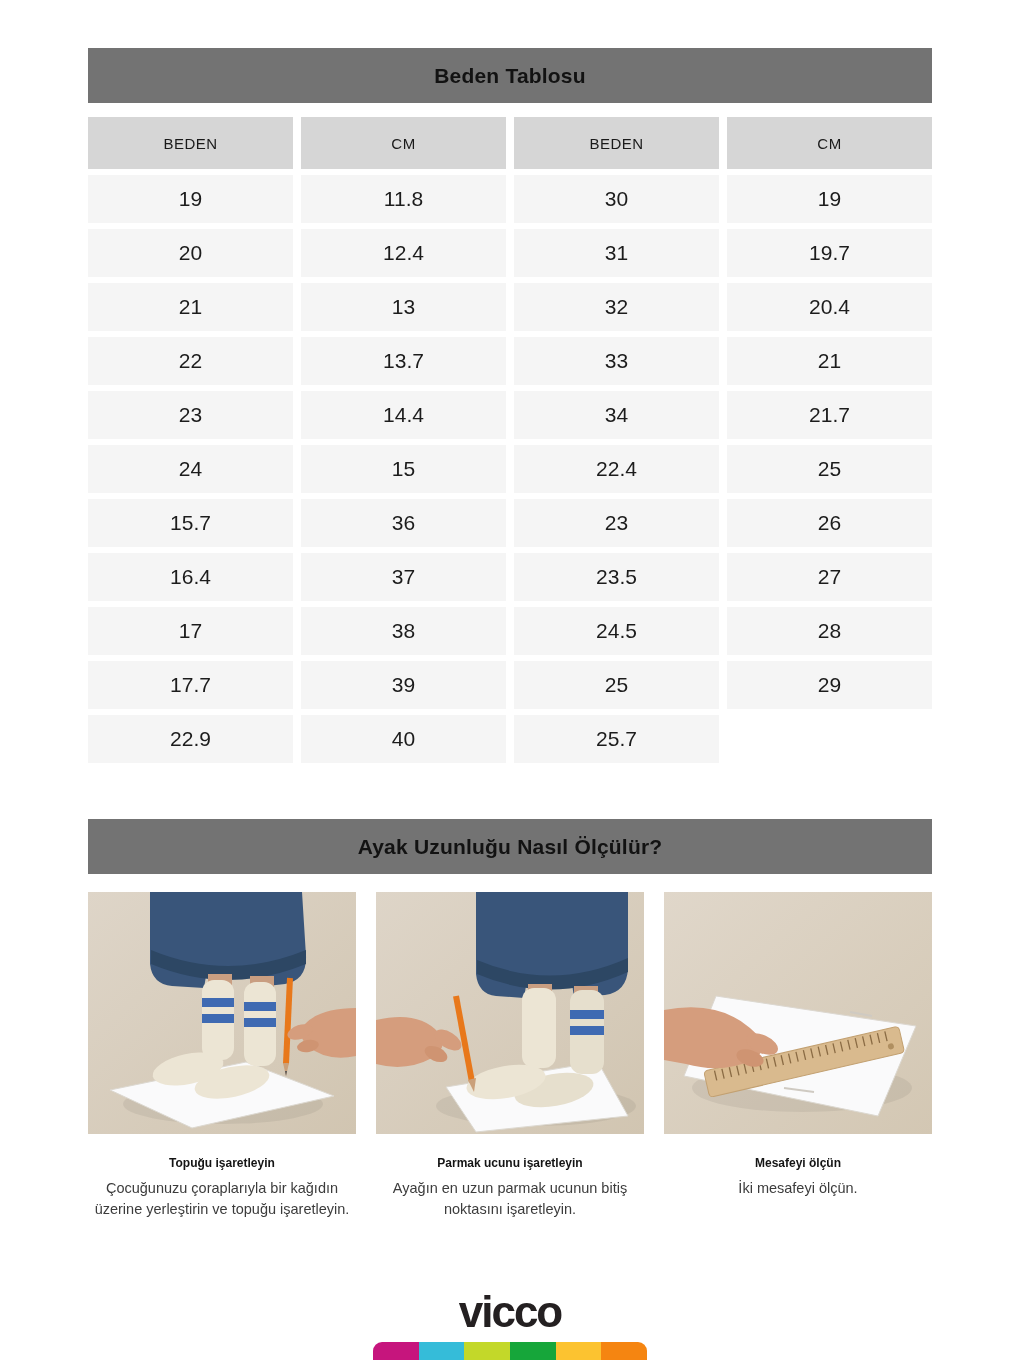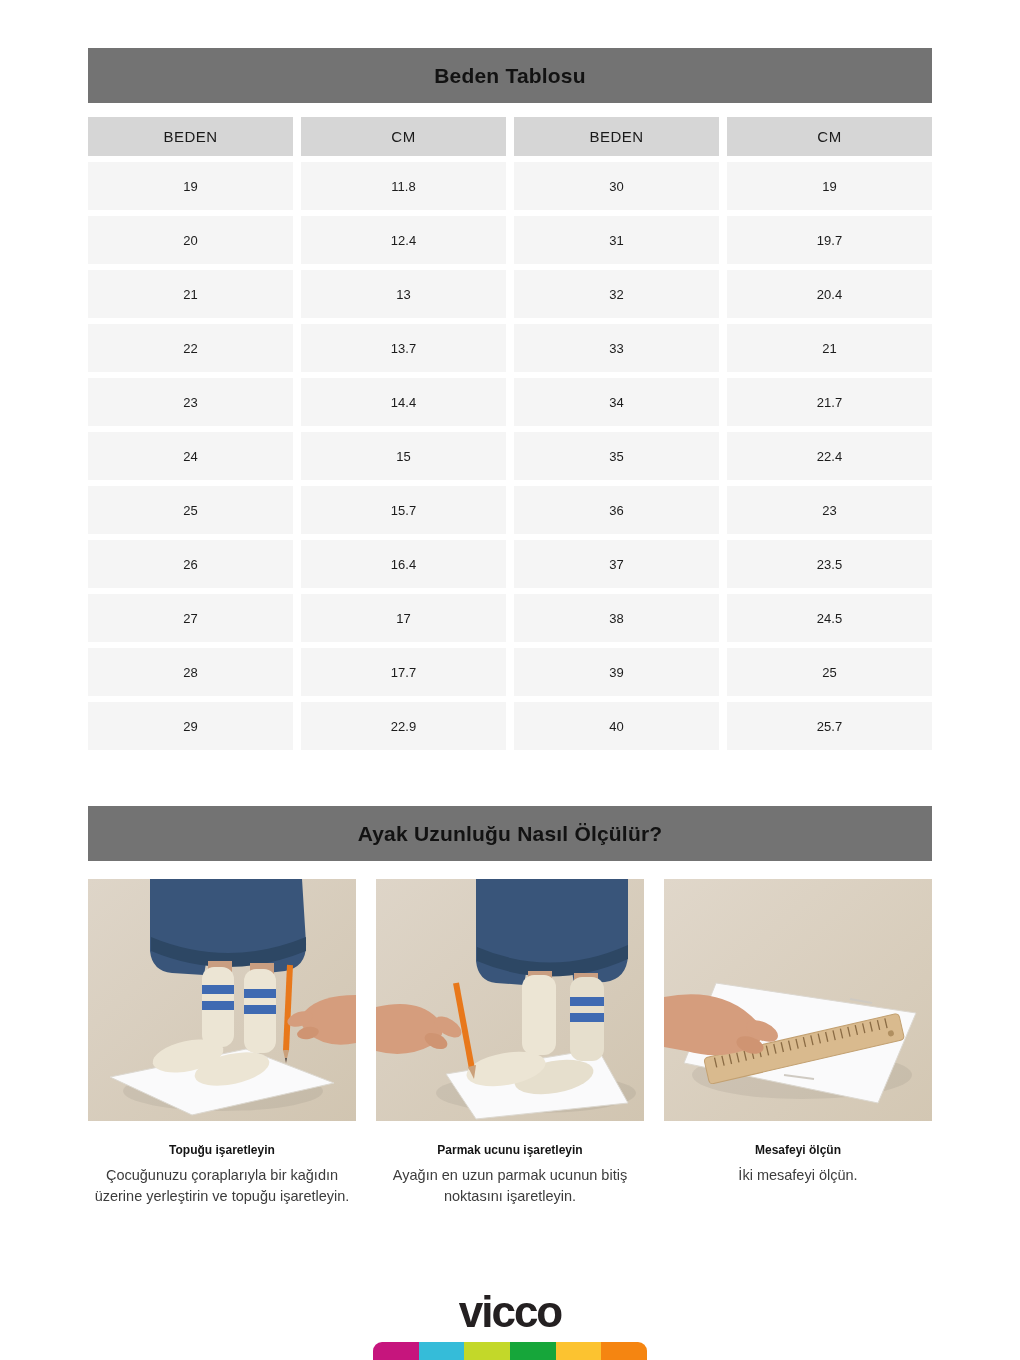--- a/index.html
+++ b/index.html
@@ -24,28 +24,28 @@
   }
 
   
   .size-grid {
     margin-top: 14px;
     display: grid;
     grid-template-columns: repeat(4, 1fr);
     gap: 6px 8px;
   }
   .hcell {
-    background: #d6d6d6; height: 39px;
+    background: #d6d6d6; height: 52px;
     display: flex; align-items: center; justify-content: center;
     font-size: 15px; color: #1a1a1a; letter-spacing: .5px;
   }
   .cell {
     background: #f5f5f5; height: 48px;
     display: flex; align-items: center; justify-content: center;
-    font-size: 13px; color: #1c1c1c;
+    font-size: 21px; color: #1c1c1c;
   }
 
   
   .measure-bar { margin-top: 56px; }
   .photos { margin-top: 18px; display: flex; gap: 20px; }
   .photo { width: 268px; height: 242px; display: block; }
 
   .captions { display: flex; gap: 20px; margin-top: 22px; text-align: center; }
   .caption { width: 268px; }
   .caption h3 { margin: 0 0 8px 0; font-size: 12px; font-weight: 700; color: #141414; }
@@ -95,21 +95,20 @@
         <div class="cell">22</div>
         <div class="cell">13.7</div>
         <div class="cell">33</div>
         <div class="cell">21</div>
         <div class="cell">23</div>
         <div class="cell">14.4</div>
         <div class="cell">34</div>
         <div class="cell">21.7</div>
         <div class="cell">24</div>
         <div class="cell">15</div>
-        <div class="cell">35</div>
         <div class="cell">22.4</div>
         <div class="cell">25</div>
         <div class="cell">15.7</div>
         <div class="cell">36</div>
         <div class="cell">23</div>
         <div class="cell">26</div>
         <div class="cell">16.4</div>
         <div class="cell">37</div>
         <div class="cell">23.5</div>
         <div class="cell">27</div>

